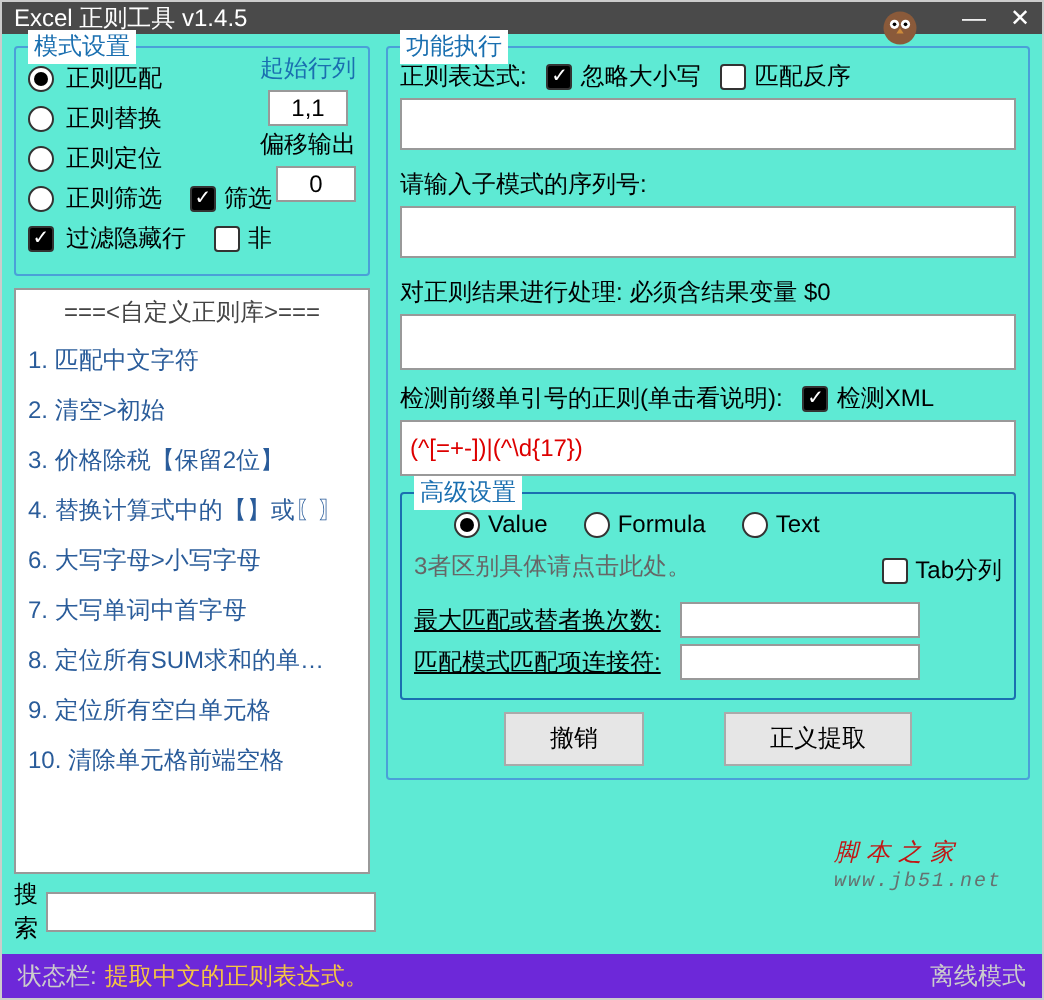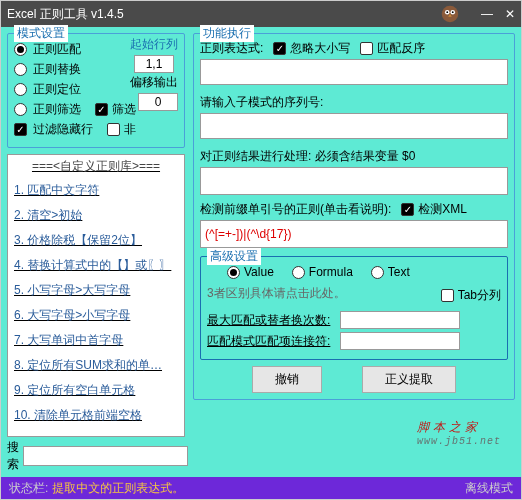--- a/index.html
+++ b/index.html
@@ -1,39 +1,39 @@
 <!DOCTYPE html>
 <html><head>
 <meta charset="utf-8">
 <style>
 * { box-sizing: border-box; margin: 0; padding: 0; font-family: "Microsoft YaHei", sans-serif; font-size: 12px; }
 body { background: #f0f0f0; width: 522px; height: 500px; overflow: hidden; }
 .window { width: 522px; height: 500px; background: #fff; border: 1px solid #ccc; display: flex; flex-direction: column; }
-.titlebar { background: #4a4a4a; color: #fff; height: 26px; display: flex; align-items: center; padding: 0 6px; position: relative; gap: 24px; }
+.titlebar { background: #4a4a4a; color: #fff; height: 16px; display: flex; align-items: center; padding: 0 6px; position: relative; gap: 24px; }
 .titlebar .title { flex: 1; }
 .owl { position: absolute; right: 60px; top: 2px; width: 22px; height: 22px; }
 .winbtns { display: flex; gap: 12px; font-size: 14px; }
 .winbtn { cursor: pointer; }
 .body { display: flex; flex: 1; background: #5eead4; }
 .left { width: 188px; padding: 6px 4px 4px 6px; display: flex; flex-direction: column; }
 .right { flex: 1; padding: 6px 6px 4px 4px; display: flex; flex-direction: column; }
 .fieldset { border: 1px solid #4aa0d8; border-radius: 2px; padding: 4px 6px 6px 6px; position: relative; margin-bottom: 4px; }
 .fieldset .legend { position: absolute; top: -9px; left: 6px; background: #fff; color: #1a6fb0; padding: 0 3px; font-size: 12px; }
 .fieldset.adv { border-color: #1a6fb0; }
 .mode-row { display: flex; align-items: center; margin: 3px 0; gap: 6px; }
 .radio, .check { width: 13px; height: 13px; border: 1px solid #333; border-radius: 50%; display: inline-flex; align-items: center; justify-content: center; background: #fff; }
 .radio.sel::after { content: ""; width: 7px; height: 7px; background: #000; border-radius: 50%; }
 .check { border-radius: 2px; }
 .check.sel { background: #000; }
 .check.sel::after { content: "✓"; color: #fff; font-size: 10px; line-height: 1; }
 .small-input { width: 40px; height: 18px; border: 1px solid #999; text-align: center; }
 .startcol { position: absolute; right: 6px; top: 2px; display: flex; flex-direction: column; align-items: center; gap: 2px; }
 .startcol .lbl { color: #1a6fb0; }
 .offset { position: absolute; right: 6px; top: 40px; display: flex; flex-direction: column; align-items: flex-end; gap: 2px; }
-.listbox { flex: 1; border: 1px solid #999; background: #fff; overflow-y: auto; margin-top: 2px; text-decoration: underline; }
+.listbox { flex: 1; border: 1px solid #999; background: #fff; overflow-y: auto; margin-top: 2px; }
 .list-head { text-align: center; color: #444; padding: 3px 0; }
 .list-item { padding: 4px 6px; color: #2a5c9a; cursor: pointer; white-space: nowrap; overflow: hidden; text-overflow: ellipsis; }
 .searchrow { display: flex; align-items: center; margin-top: 2px; gap: 4px; }
 .searchrow input { flex: 1; height: 20px; border: 1px solid #999; padding: 0 4px; }
 .lblrow { display: flex; align-items: center; gap: 10px; margin: 2px 0; }
 .txtarea { width: 100%; height: 26px; border: 1px solid #999; resize: none; }
 .txtin { width: 100%; height: 28px; border: 1px solid #999; padding: 0 4px; }
 .redin { color: #d00; }
 .inline-lbl { display: flex; align-items: center; gap: 4px; }
 .advrow { display: flex; align-items: center; gap: 18px; justify-content: flex-start; margin: 4px 0; }
@@ -111,21 +111,20 @@
             </span>
         </div>
       </div>
 
       <div class="listbox">
         <div class="list-head">===&lt;自定义正则库&gt;===</div>
         <div class="list-item">1. 匹配中文字符</div>
         <div class="list-item">2. 清空&gt;初始</div>
         <div class="list-item">3. 价格除税【保留2位】</div>
         <div class="list-item">4. 替换计算式中的【】或〖〗</div>
-        <div class="list-item">5. 小写字母&gt;大写字母</div>
         <div class="list-item">6. 大写字母&gt;小写字母</div>
         <div class="list-item">7. 大写单词中首字母</div>
         <div class="list-item">8. 定位所有SUM求和的单…</div>
         <div class="list-item">9. 定位所有空白单元格</div>
         <div class="list-item">10. 清除单元格前端空格</div>
       </div>
 
       <div class="searchrow">
         <span>搜索</span>
         <input style="">

